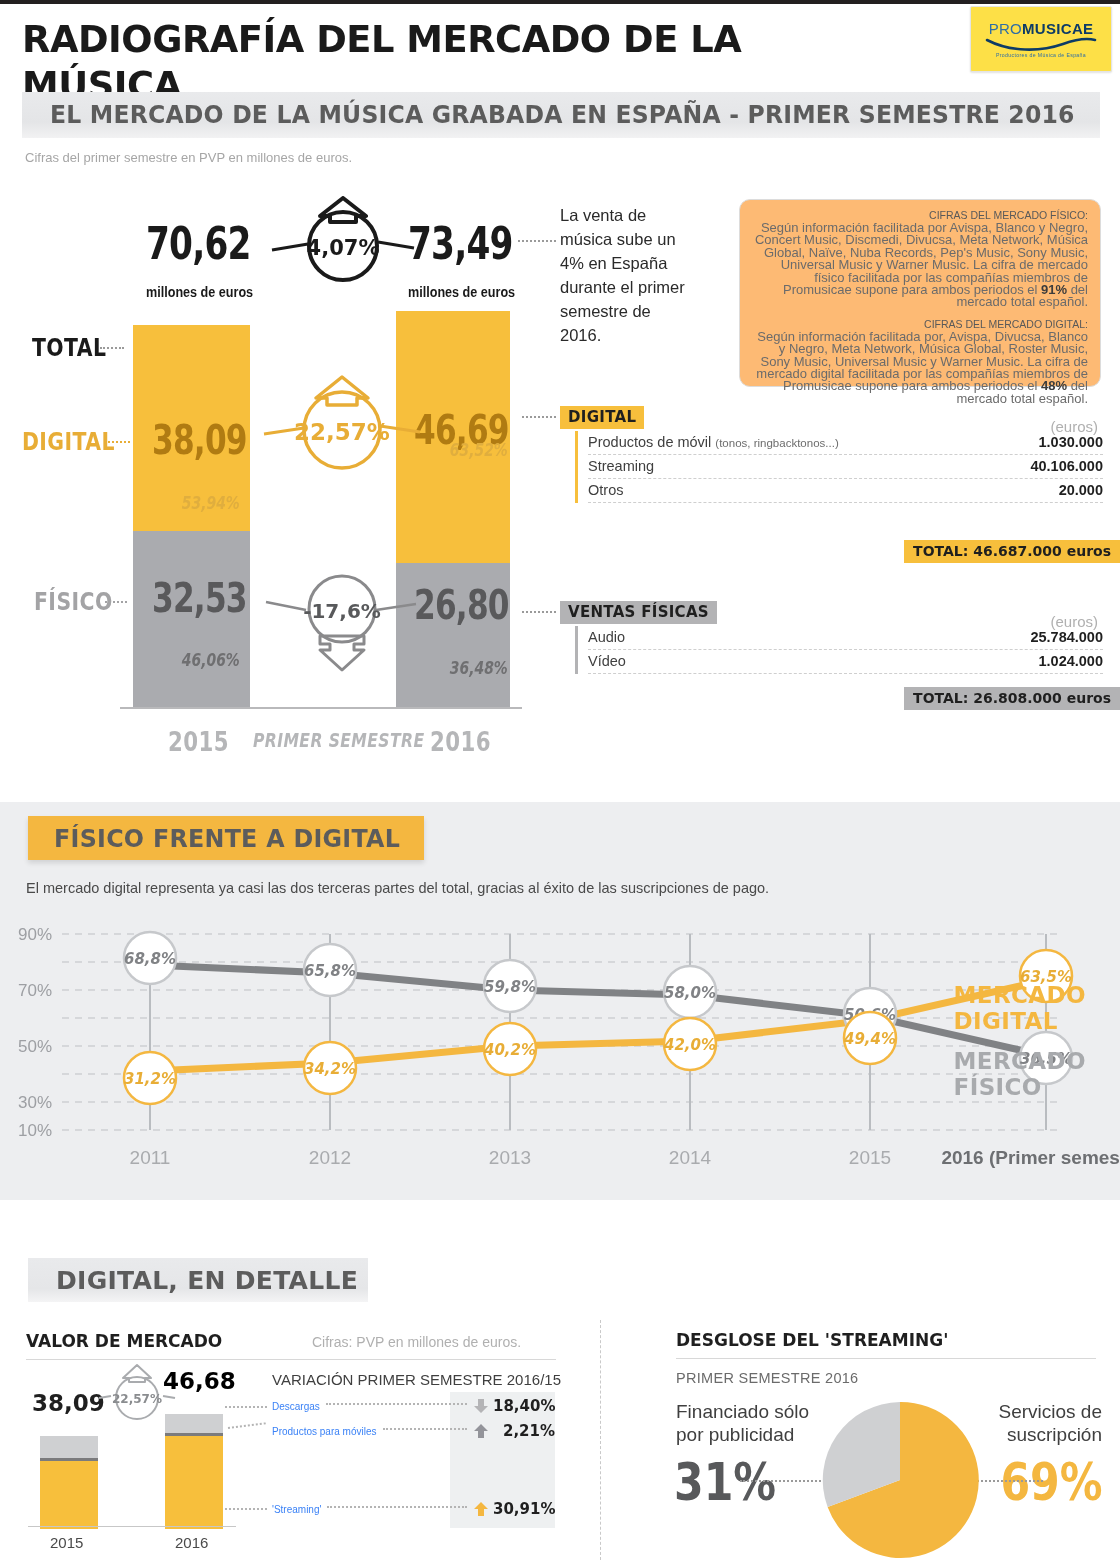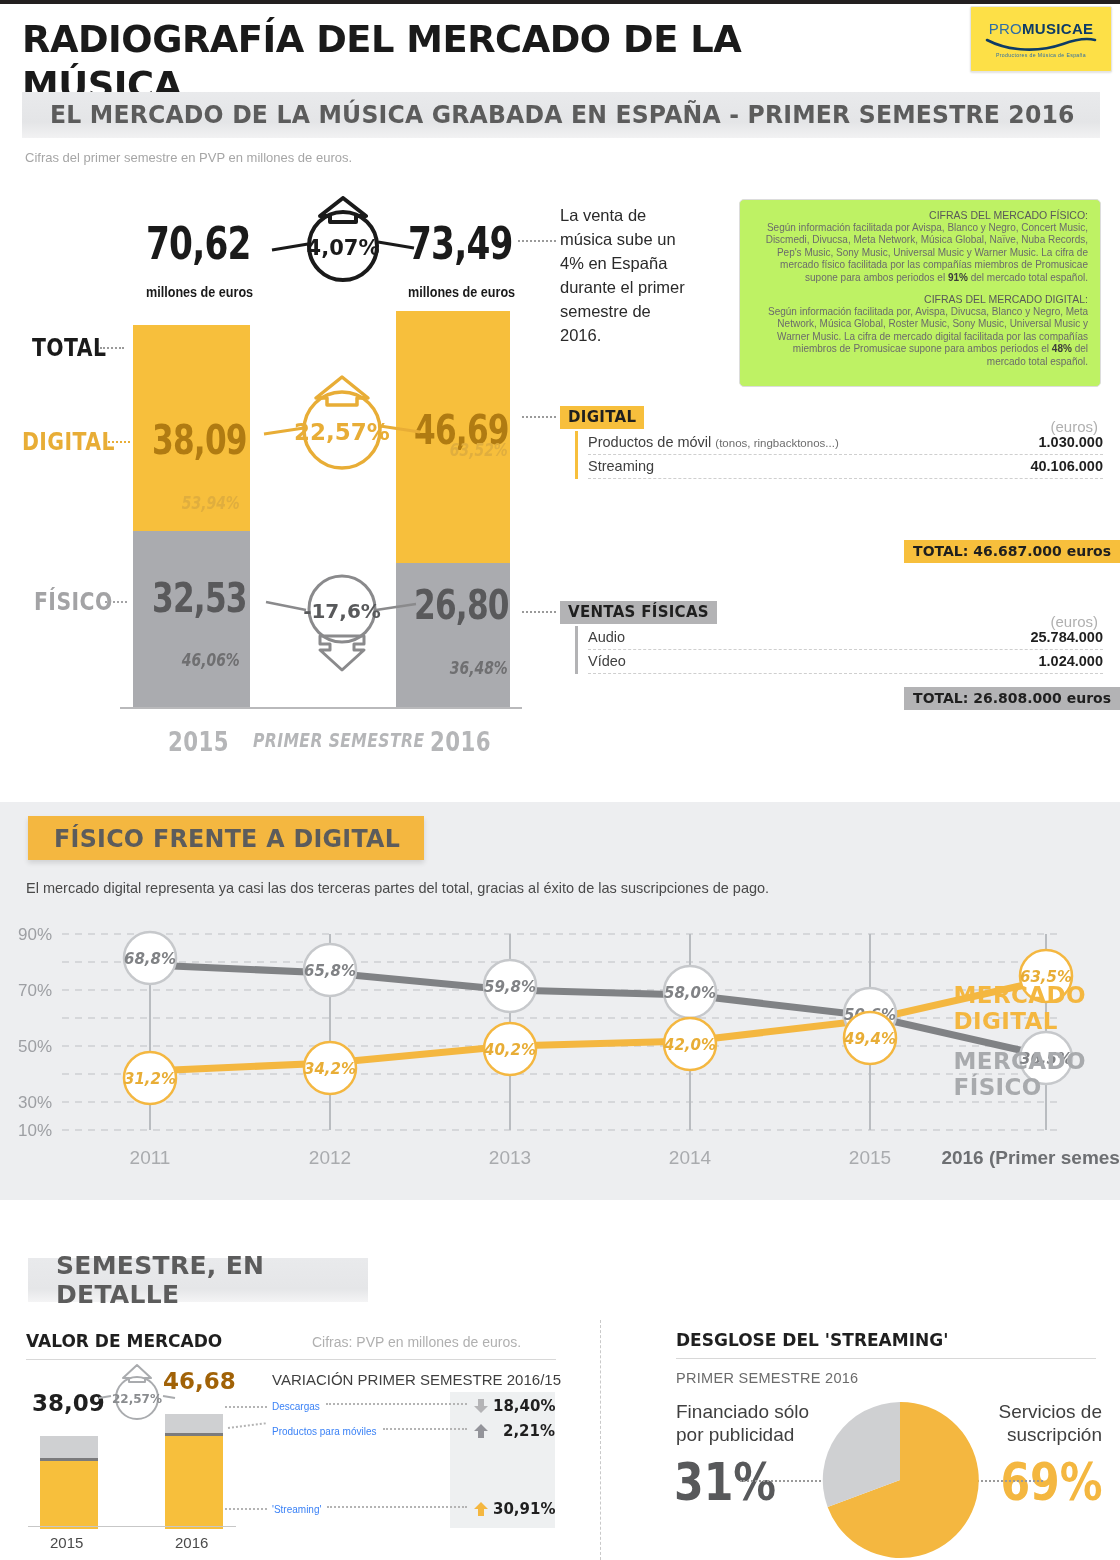--- a/index.html
+++ b/index.html
@@ -87,24 +87,24 @@
 
   
   .badge{position:absolute;}
 
   
   #lede{left:560px;top:203px;width:134px;font-size:16.5px;line-height:24px;color:#2a2a2a;}
   #lede-lead{left:518px;top:240px;width:38px;border-top:2px dotted #9a9a9a;}
 
   #method-box{
     left:739px;top:199px;width:360px;height:186px;
-    border:1px solid #dcdcdc;border-radius:5px;background:#bef264;
+    border:1px solid #dcdcdc;border-radius:11px;background:#fdba74;
   }
   .method-h{font-size:10.5px;color:#595959;text-align:right;margin:0 12px;}
-  .method-p{font-size:10px;line-height:12.4px;color:#6b6b6b;text-align:right;margin:1px 12px 0;}
+  .method-p{font-size:13px;line-height:12.4px;color:#6b6b6b;text-align:right;margin:1px 12px 0;}
   .method-p b{color:#3c3c3c;}
 
   .sect-tag{
     position:absolute;font-family:"DejaVu Sans",sans-serif;font-weight:bold;
     font-size:15px;letter-spacing:.3px;padding:2px 8px 3px;color:#1f1f1f;
   }
   #tag-digital{left:560px;top:406px;background:#f7bf3c;}
   #tag-fisicas{left:560px;top:601px;background:#b3b3b5;}
   #lead-tag-digital{left:522px;top:416px;width:34px;border-top:2px dotted #9a9a9a;}
   #lead-tag-fisicas{left:522px;top:611px;width:34px;border-top:2px dotted #9a9a9a;}
@@ -150,21 +150,21 @@
 
   #mini-bar-2015{left:40px;top:1436px;width:58px;height:90px;background:#cfd0d2;}
   #mini-bar-2015-y{left:0;top:22px;width:58px;height:68px;background:#f7bf3c;border-top:3px solid #7b7b7d;}
   #mini-bar-2016{left:165px;top:1414px;width:58px;height:112px;background:#cfd0d2;}
   #mini-bar-2016-y{left:0;top:19px;width:58px;height:93px;background:#f7bf3c;border-top:3px solid #7b7b7d;}
   #mini-axis{left:28px;top:1526px;width:208px;height:1px;background:#c7c7c7;}
   .mini-yr{position:absolute;top:1534px;font-size:15px;color:#4a4a4a;}
   #mini-yr-2015{left:50px;}
   #mini-yr-2016{left:175px;}
   #mini-val-2015{left:32px;top:1390px;font-family:"DejaVu Sans",sans-serif;font-weight:bold;font-size:23px;color:#1f1f1f;}
-  #mini-val-2016{left:163px;top:1368px;font-family:"DejaVu Sans",sans-serif;font-weight:bold;font-size:23px;color:#a16207;}
+  #mini-val-2016{left:163px;top:1368px;font-family:"DejaVu Sans",sans-serif;font-weight:bold;font-size:23px;color:#000000;}
 
   #var-title{left:272px;top:1371px;font-size:15px;color:#3f3f3f;}
   #var-panel{left:450px;top:1392px;width:105px;height:136px;background:#eef0f1;}
   .var-row{position:absolute;left:272px;width:283px;display:flex;align-items:center;}
   .var-name{font-size:10px;color:#3b82f6;white-space:nowrap;}
   .var-dots{flex:1;border-bottom:2px dotted #b4b4b4;margin:0 6px 4px;}
   .var-val{font-family:"DejaVu Sans",sans-serif;font-weight:bold;font-size:15px;color:#1f1f1f;width:62px;text-align:right;}
   .var-ico{width:16px;margin-right:4px;}
   #var-row-0{top:1397px;}
   #var-row-1{top:1422px;}
@@ -279,20 +279,24 @@
 <div class="sect-tag" id="tag-digital">DIGITAL</div>
 <div class="euros-lbl" id="euros-digital">(euros)</div>
 <div class="tbl" id="tbl-digital">
   <div class="trow">
     <div class="tlabel"><span>Productos de móvil</span> <span class="small">(tonos, ringbacktonos...)</span></div>
     <div class="tval">1.030.000</div>
   </div>
   <div class="trow">
     <div class="tlabel"><span>Streaming</span></div>
     <div class="tval">40.106.000</div>
+  </div>
+  <div class="trow">
+    <div class="tlabel"><span>Otros</span></div>
+    <div class="tval">20.000</div>
   </div>
 </div>
 <div class="ttotal" id="total-digital">TOTAL: 46.687.000 euros</div>
 
 <div class="abs dotlead" id="lead-tag-fisicas"></div>
 <div class="sect-tag" id="tag-fisicas">VENTAS FÍSICAS</div>
 <div class="euros-lbl" id="euros-fisicas">(euros)</div>
 <div class="tbl" id="tbl-fisicas">
   <div class="trow">
     <div class="tlabel"><span>Audio</span></div>
@@ -385,21 +389,21 @@
     <text x="510" y="246">2013</text>
     <text x="690" y="246">2014</text>
     <text x="870" y="246">2015</text>
     <text x="1046" y="246" font-weight="bold" fill="#6d6f72">2016 (Primer semestre)</text>
   </g>
 </svg>
 <div class="abs" style="left:1086px;top:982px;font-family:'DejaVu Sans',sans-serif;font-weight:bold;font-size:23px;color:#f4b740;letter-spacing:.4px;transform:translateX(-100%);">MERCADO DIGITAL</div>
 <div class="abs" style="left:1086px;top:1048px;font-family:'DejaVu Sans',sans-serif;font-weight:bold;font-size:23px;color:#a8aaad;letter-spacing:.4px;transform:translateX(-100%);">MERCADO FÍSICO</div>
 
 <div class="abs" id="sect3-tag">
-  <span>SEMESTRE, EN DETALLE</span>
+  <span>DIGITAL, EN DETALLE</span>
 </div>
 
 <div class="abs" id="vdm-title">VALOR DE MERCADO</div>
 <div class="abs" id="vdm-note">Cifras: PVP en millones de euros.</div>
 <div class="abs" id="vdm-rule"></div>
 <div class="abs" id="vdivider"></div>
 
 <div class="abs" id="mini-bar-2015">
   <div class="abs" id="mini-bar-2015-y"></div>
 </div>

